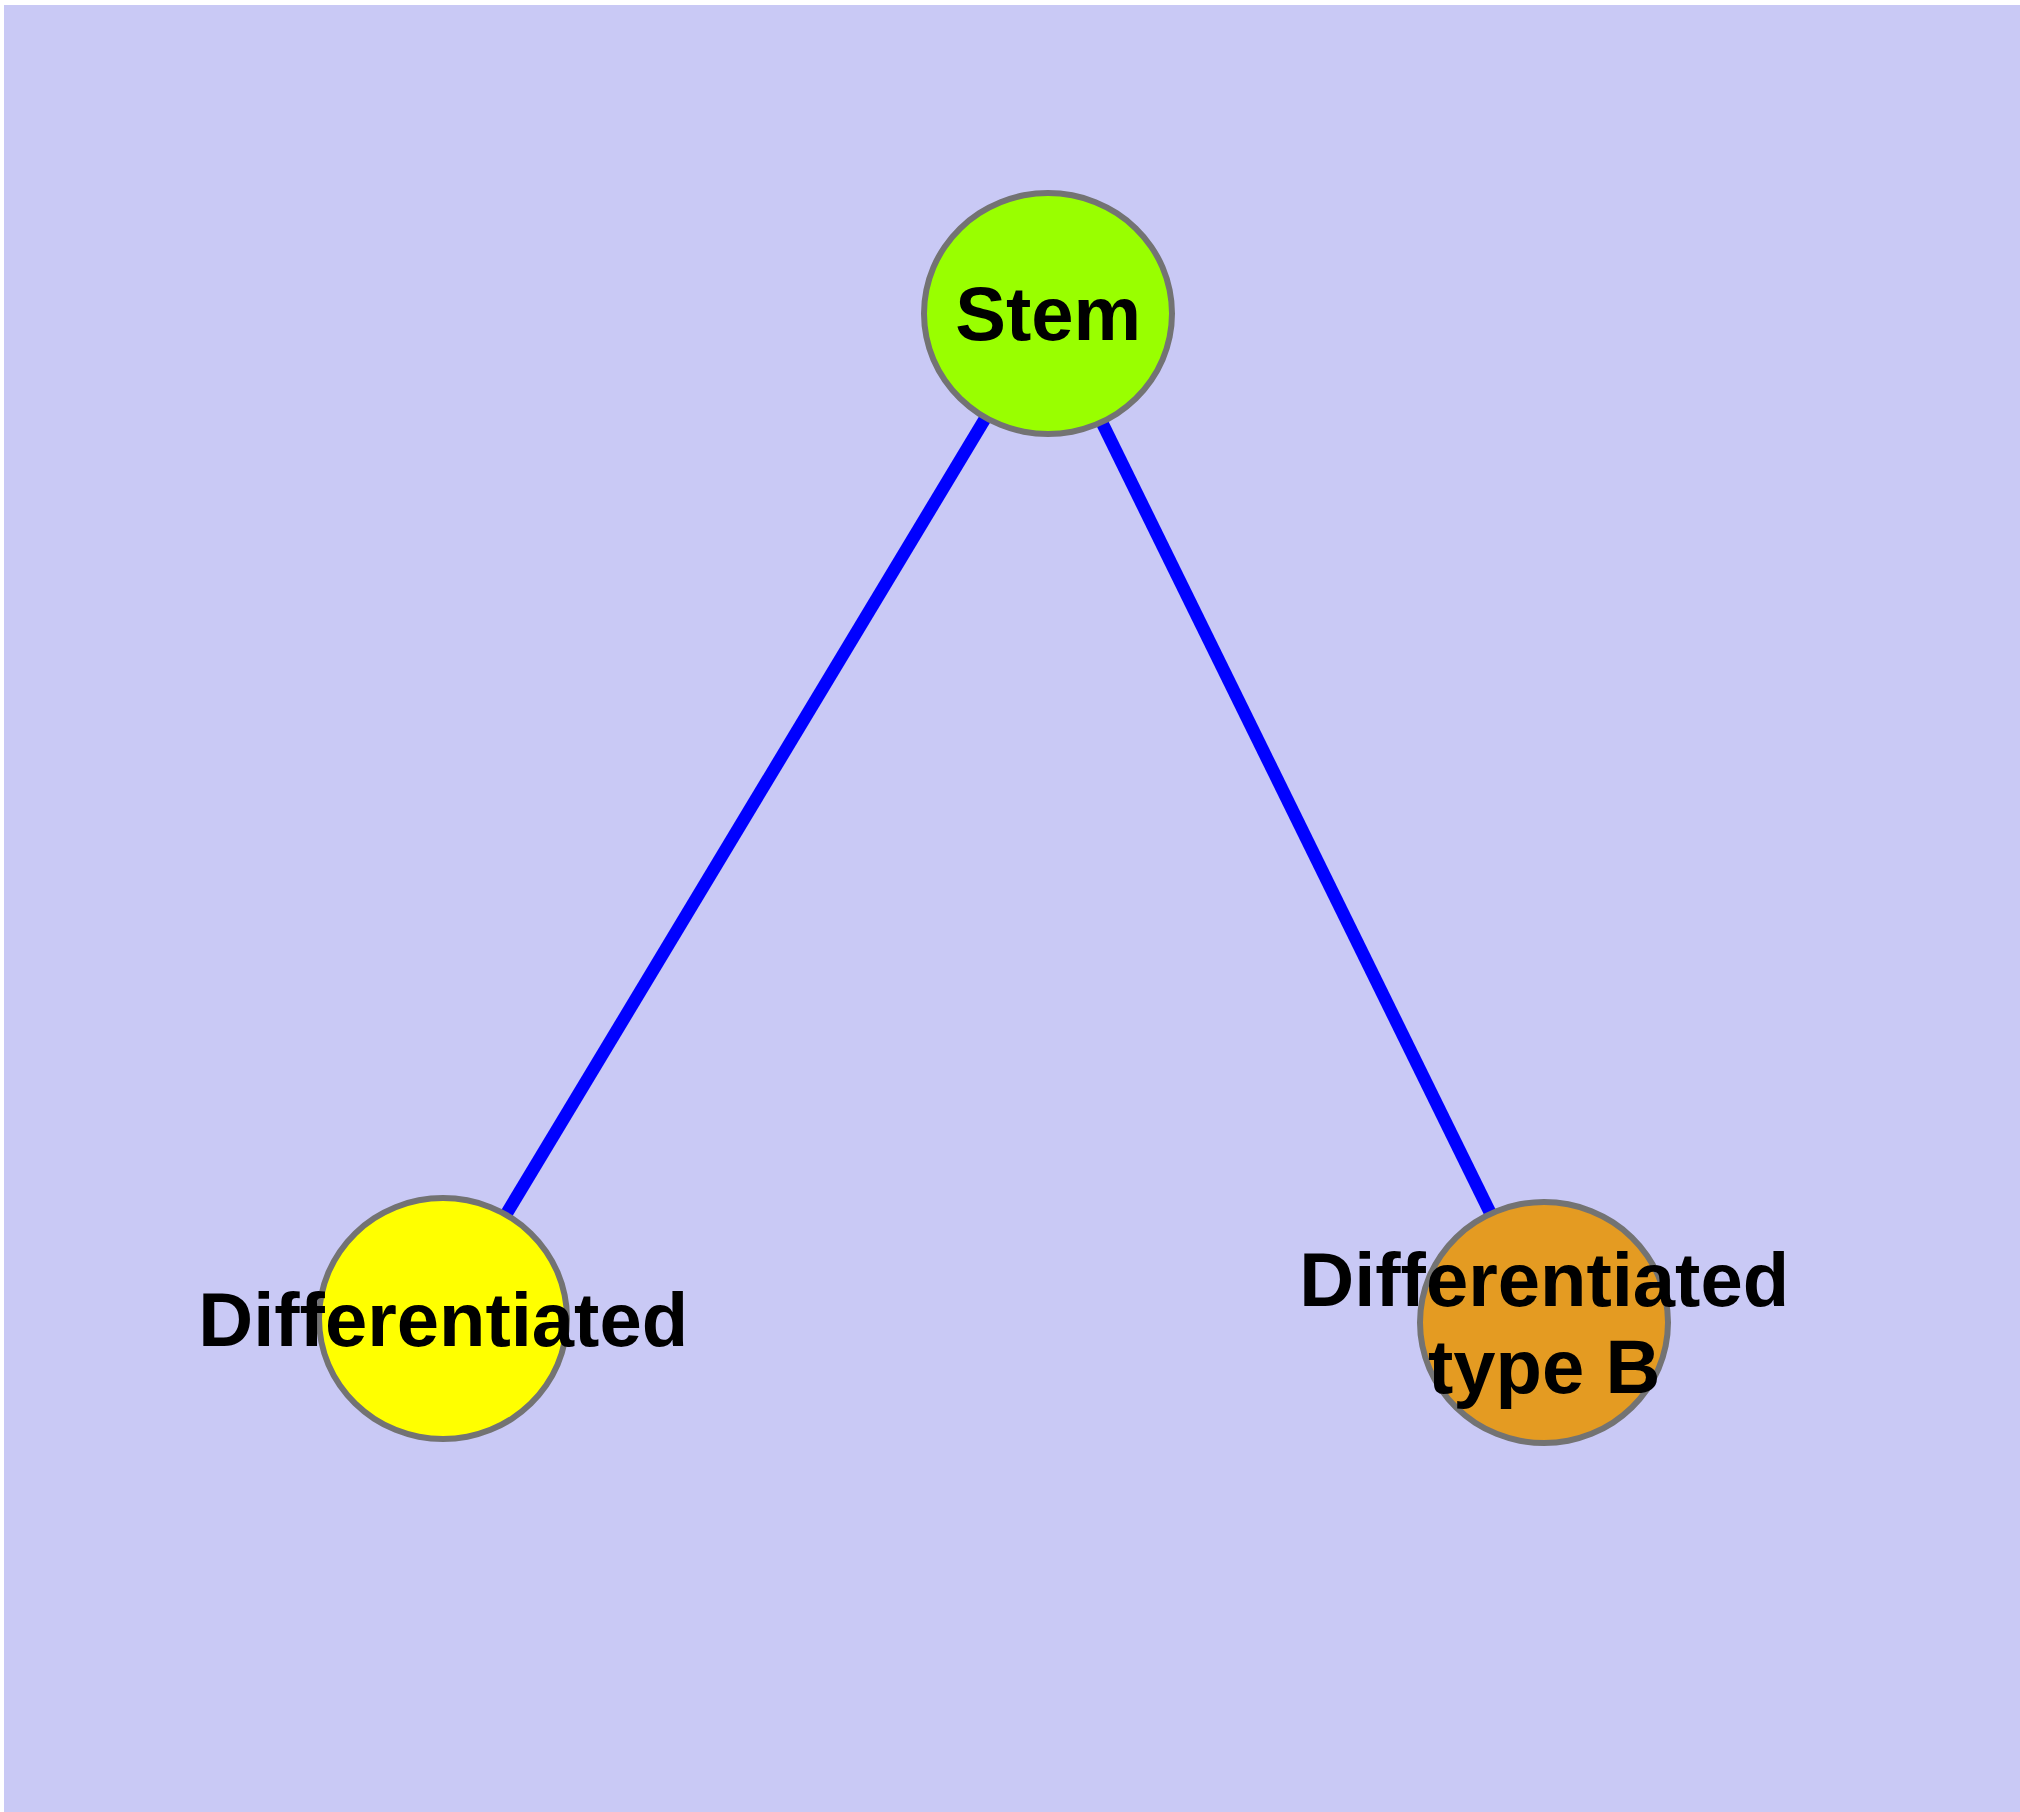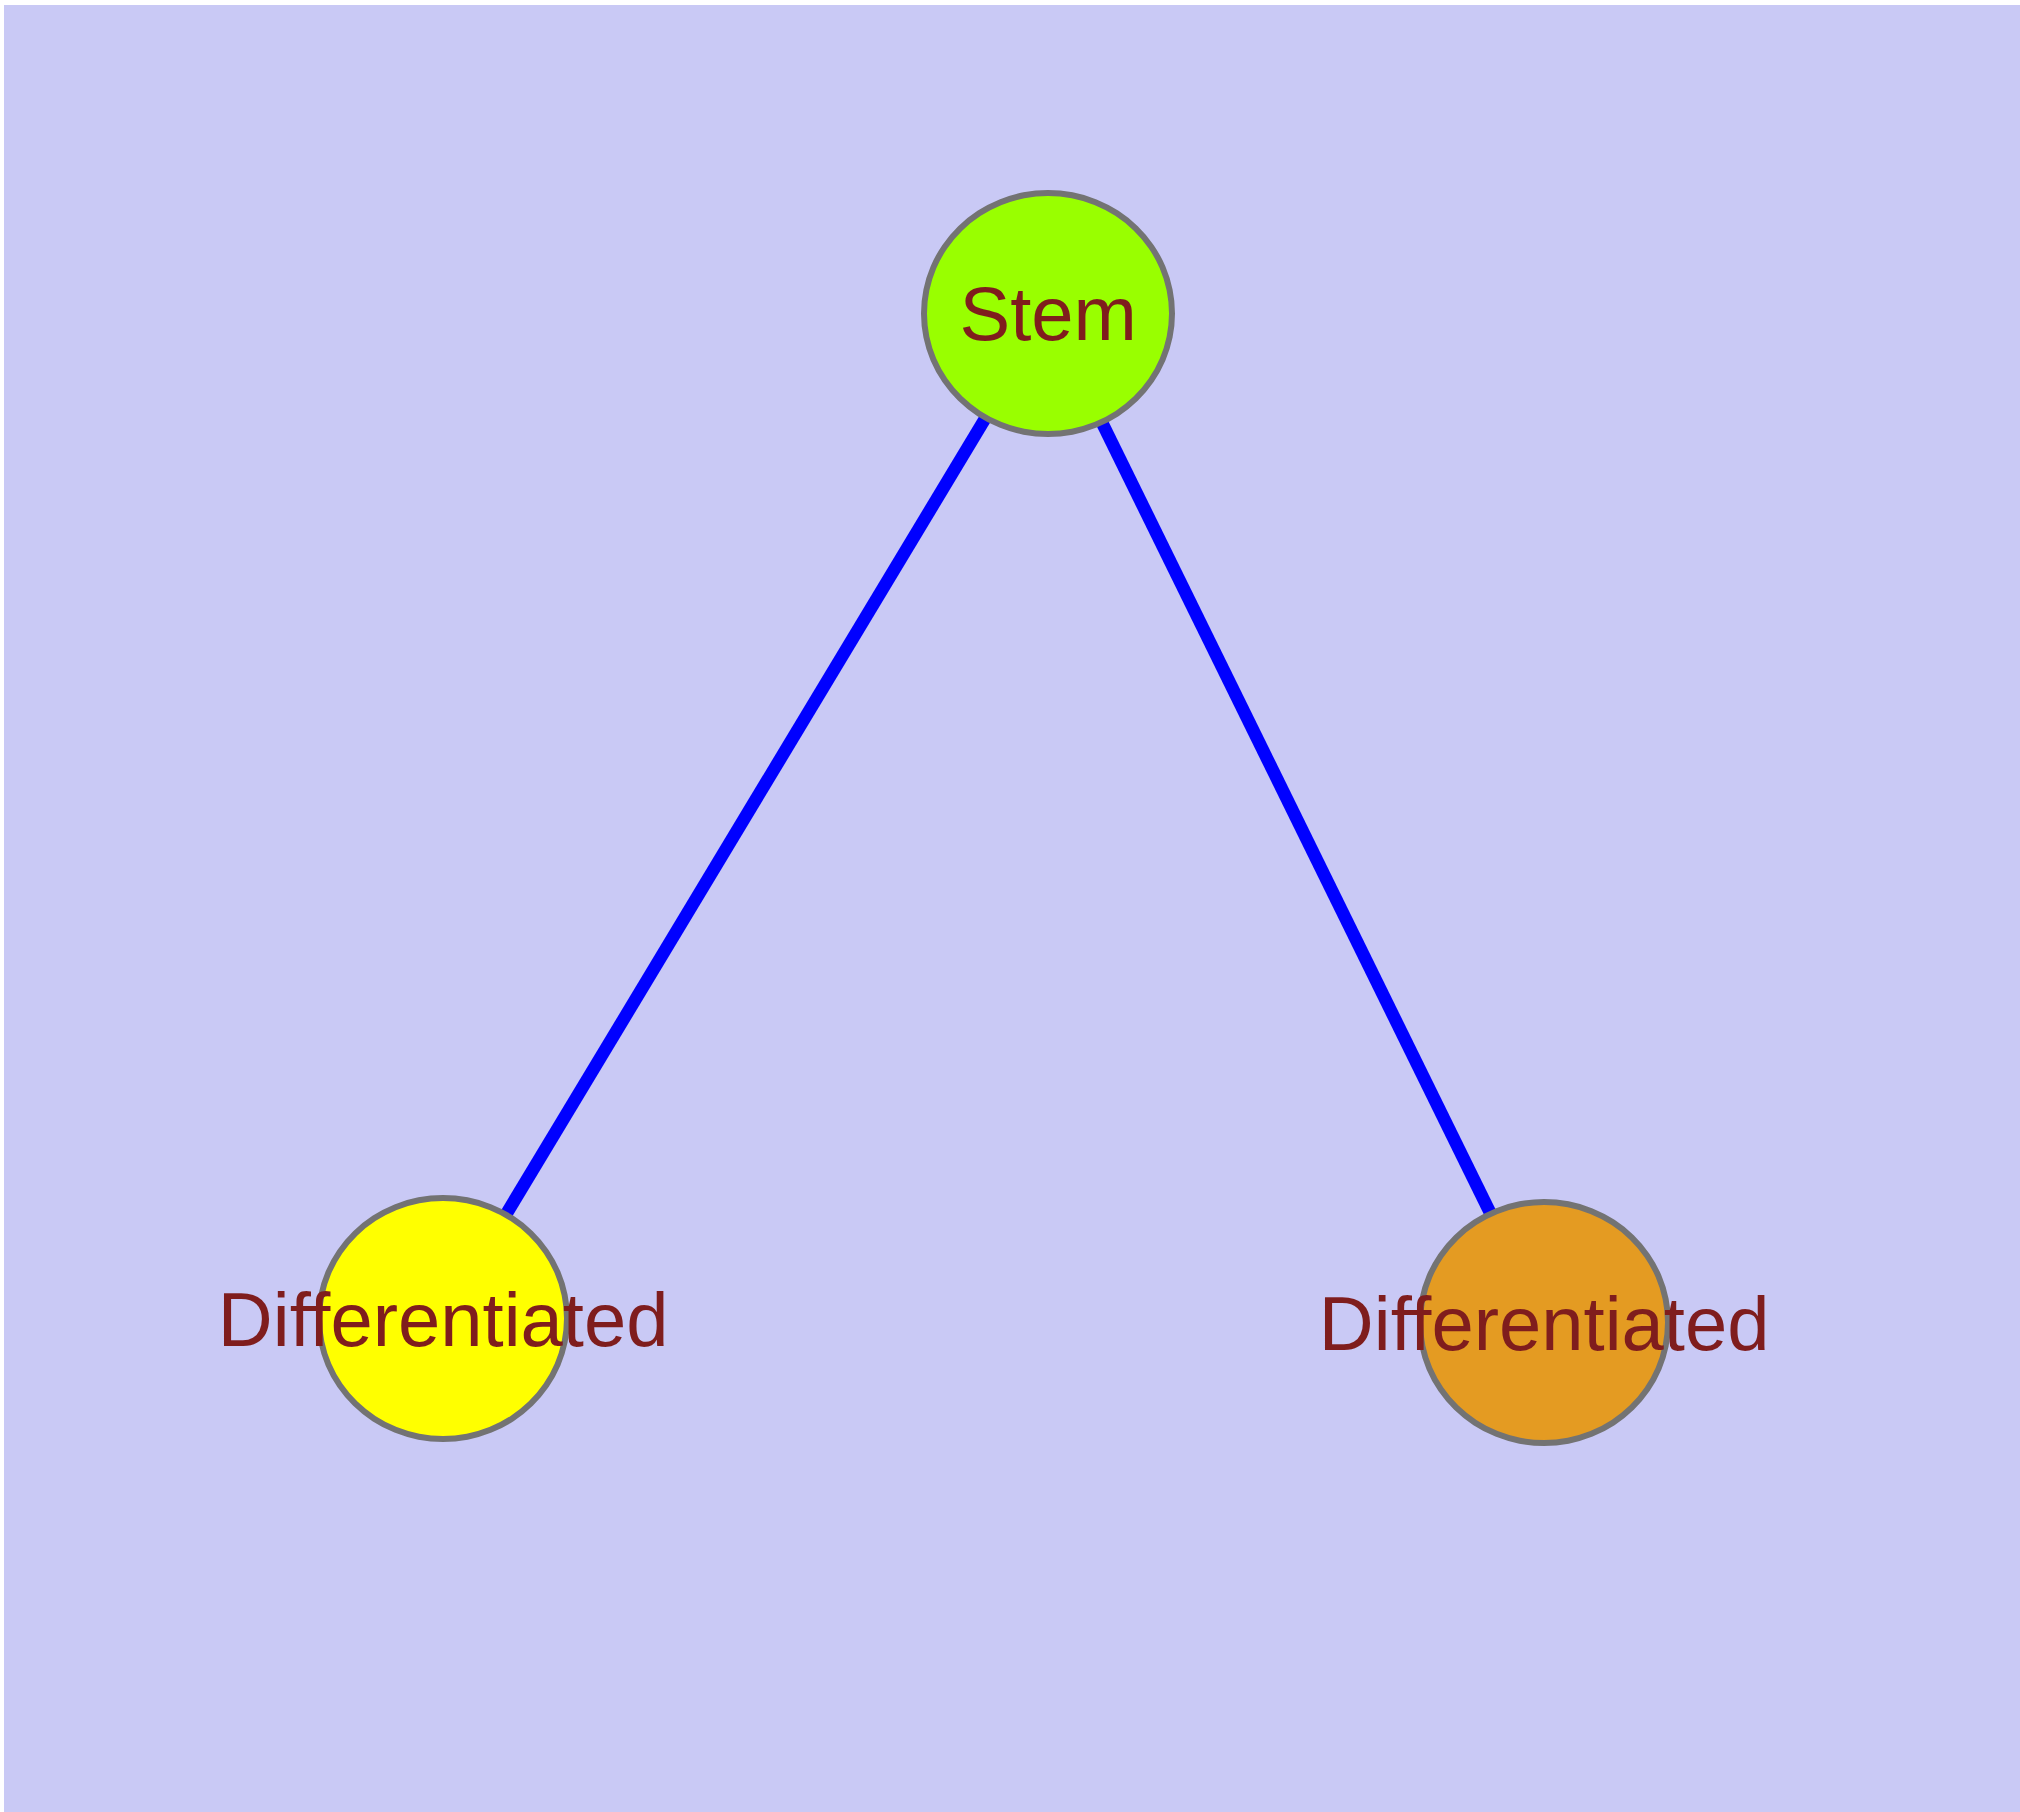--- a/index.html
+++ b/index.html
@@ -46,22 +46,22 @@
     box-sizing: border-box;
     display: flex;
     align-items: center;
     justify-content: center;
   }
   .node-stem   { left: 917px; top: 185px;  background: #99FF00; }
   .node-type-a { left: 312px;  top: 1190px; background: #FFFF00; }
   .node-type-b { left: 1413px; top: 1194px; background: #E49B22; }
 
   .node-label {
-    color: #7f1d1d;
-    font-weight: normal;
+    color: #000000;
+    font-weight: bold;
     font-size: 76px;
     line-height: 87px;
     text-align: center;
     white-space: nowrap;
   }
   
   .node-label.overflow {
     position: absolute;
     left: 50%;
     top: 50%;
@@ -86,18 +86,19 @@
 
     <div class="node node-type-a">
       <div class="node-label overflow">
         <div>Differentiated</div>
       </div>
     </div>
 
     <div class="node node-type-b">
       <div class="node-label overflow">
         <div>Differentiated</div>
+        <div>type B</div>
       </div>
     </div>
 
   </div>
 </div>
 
 
 </body></html>

